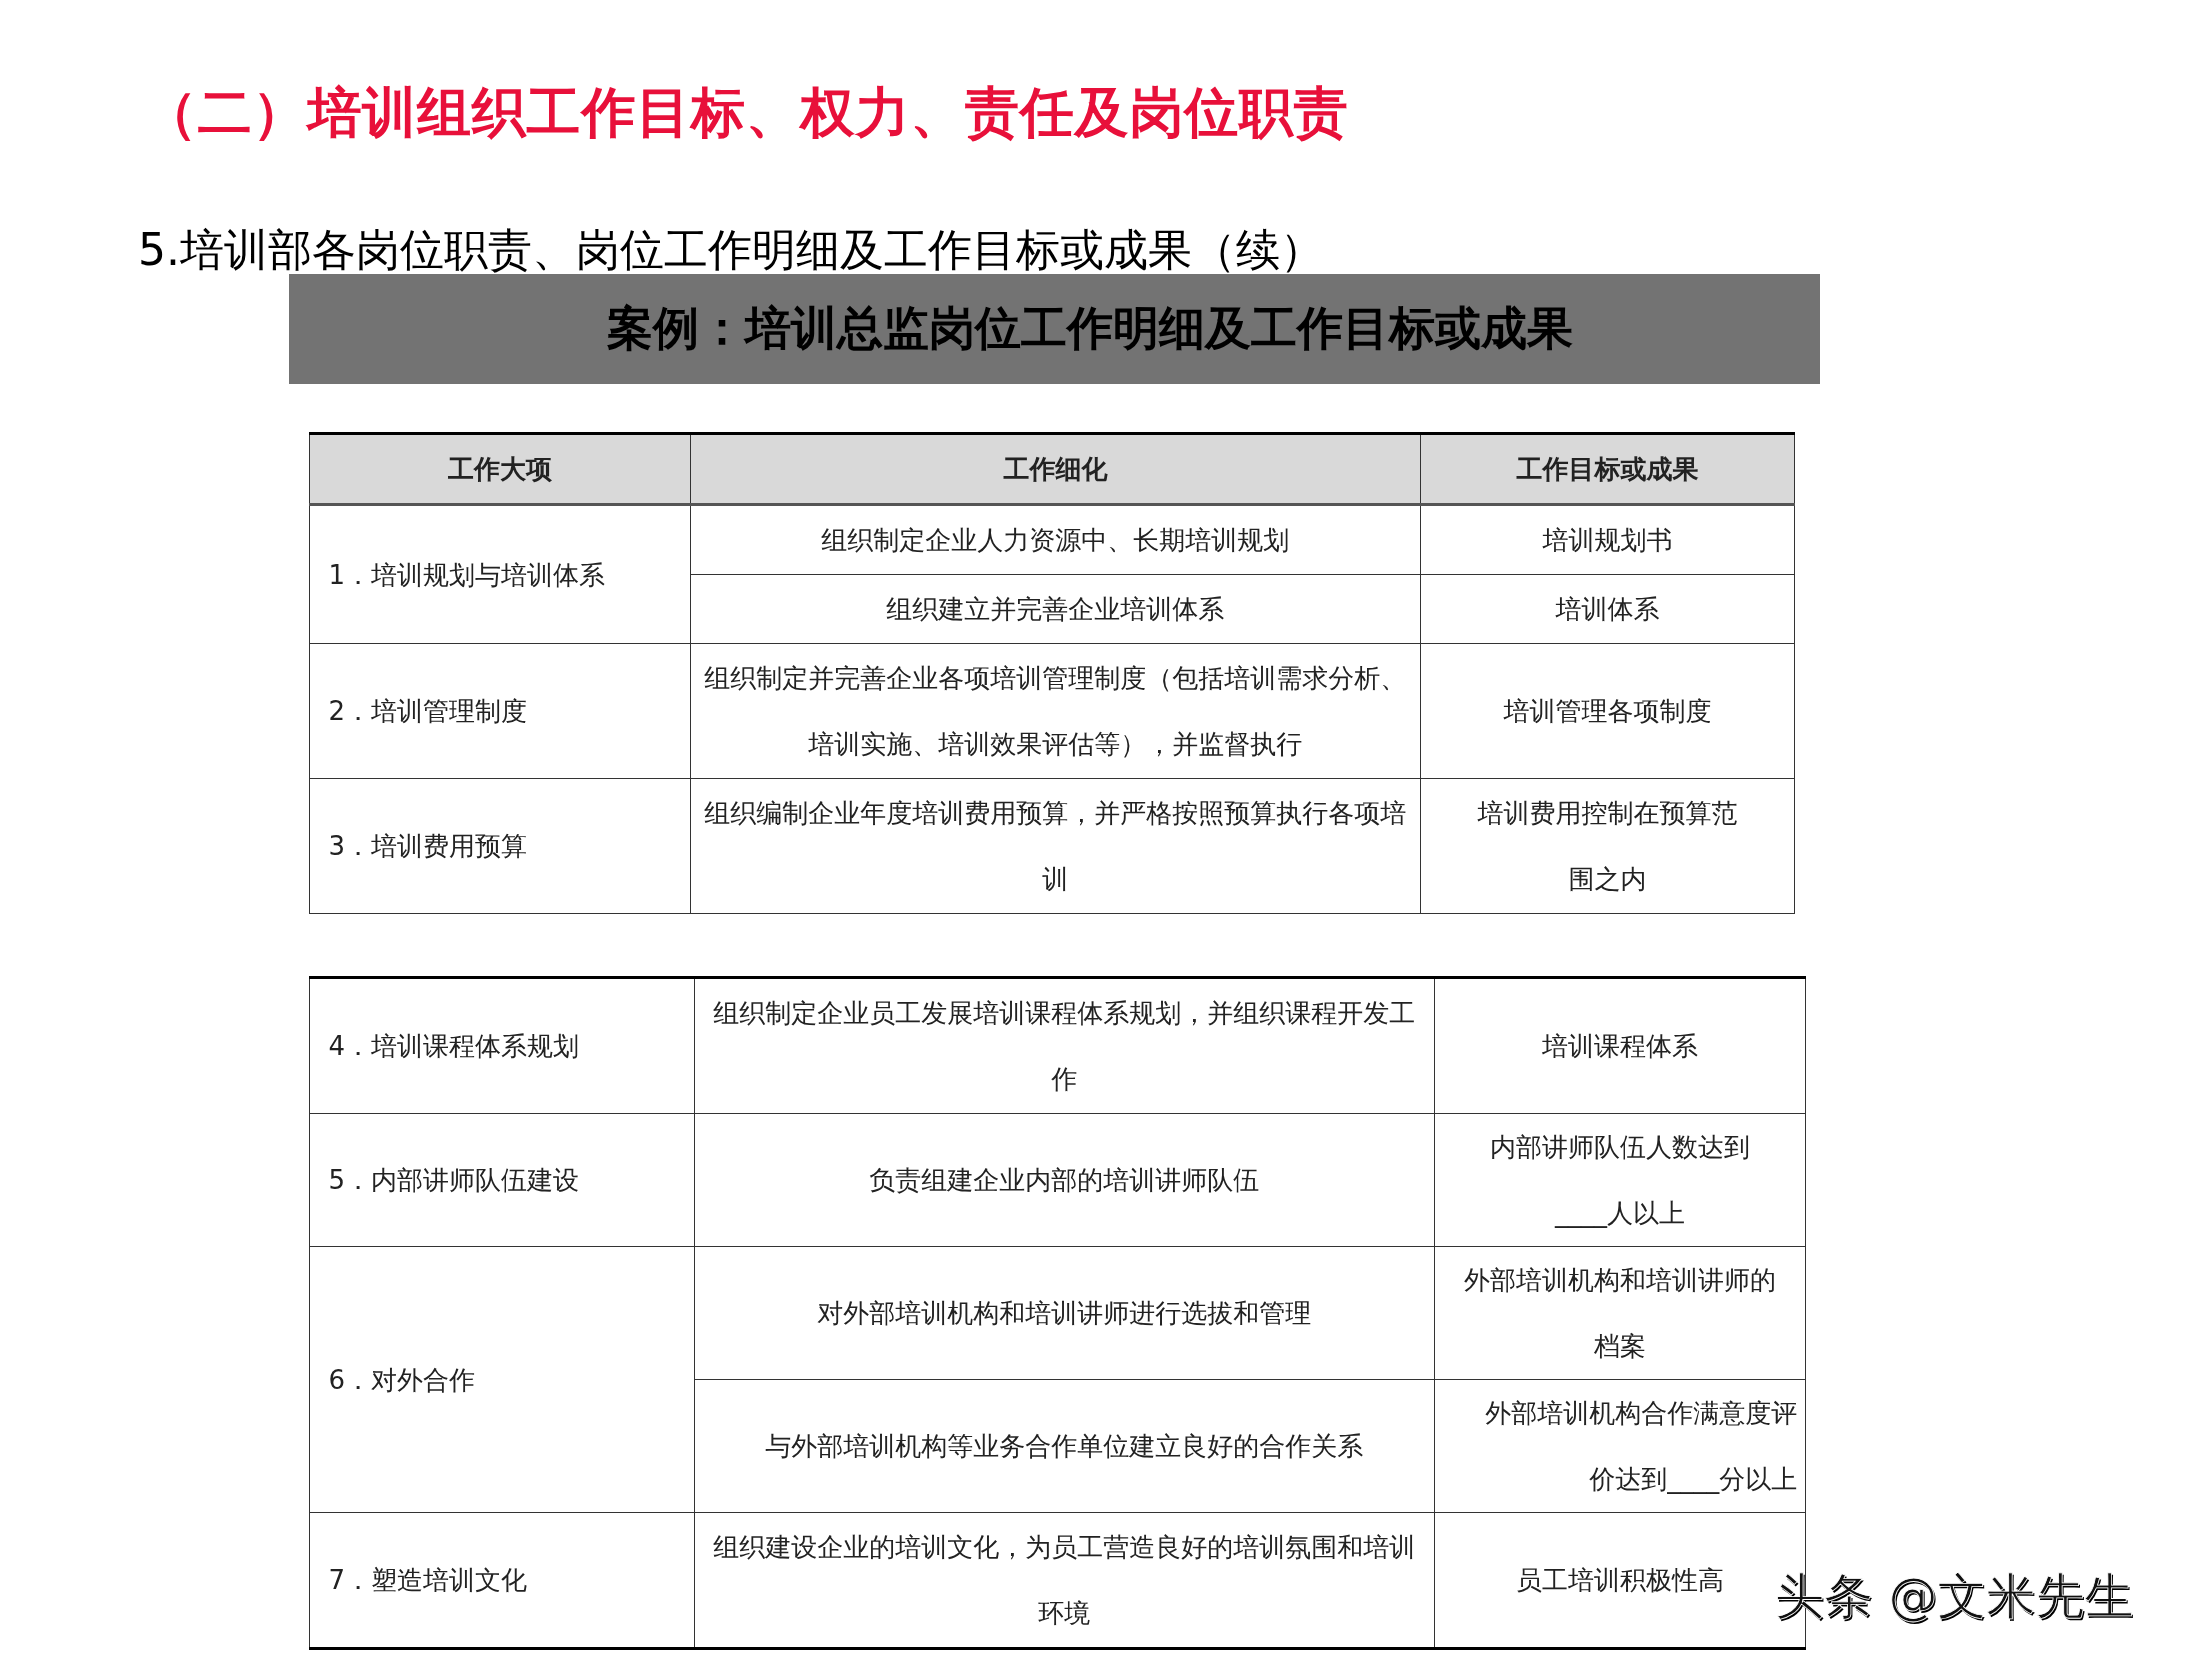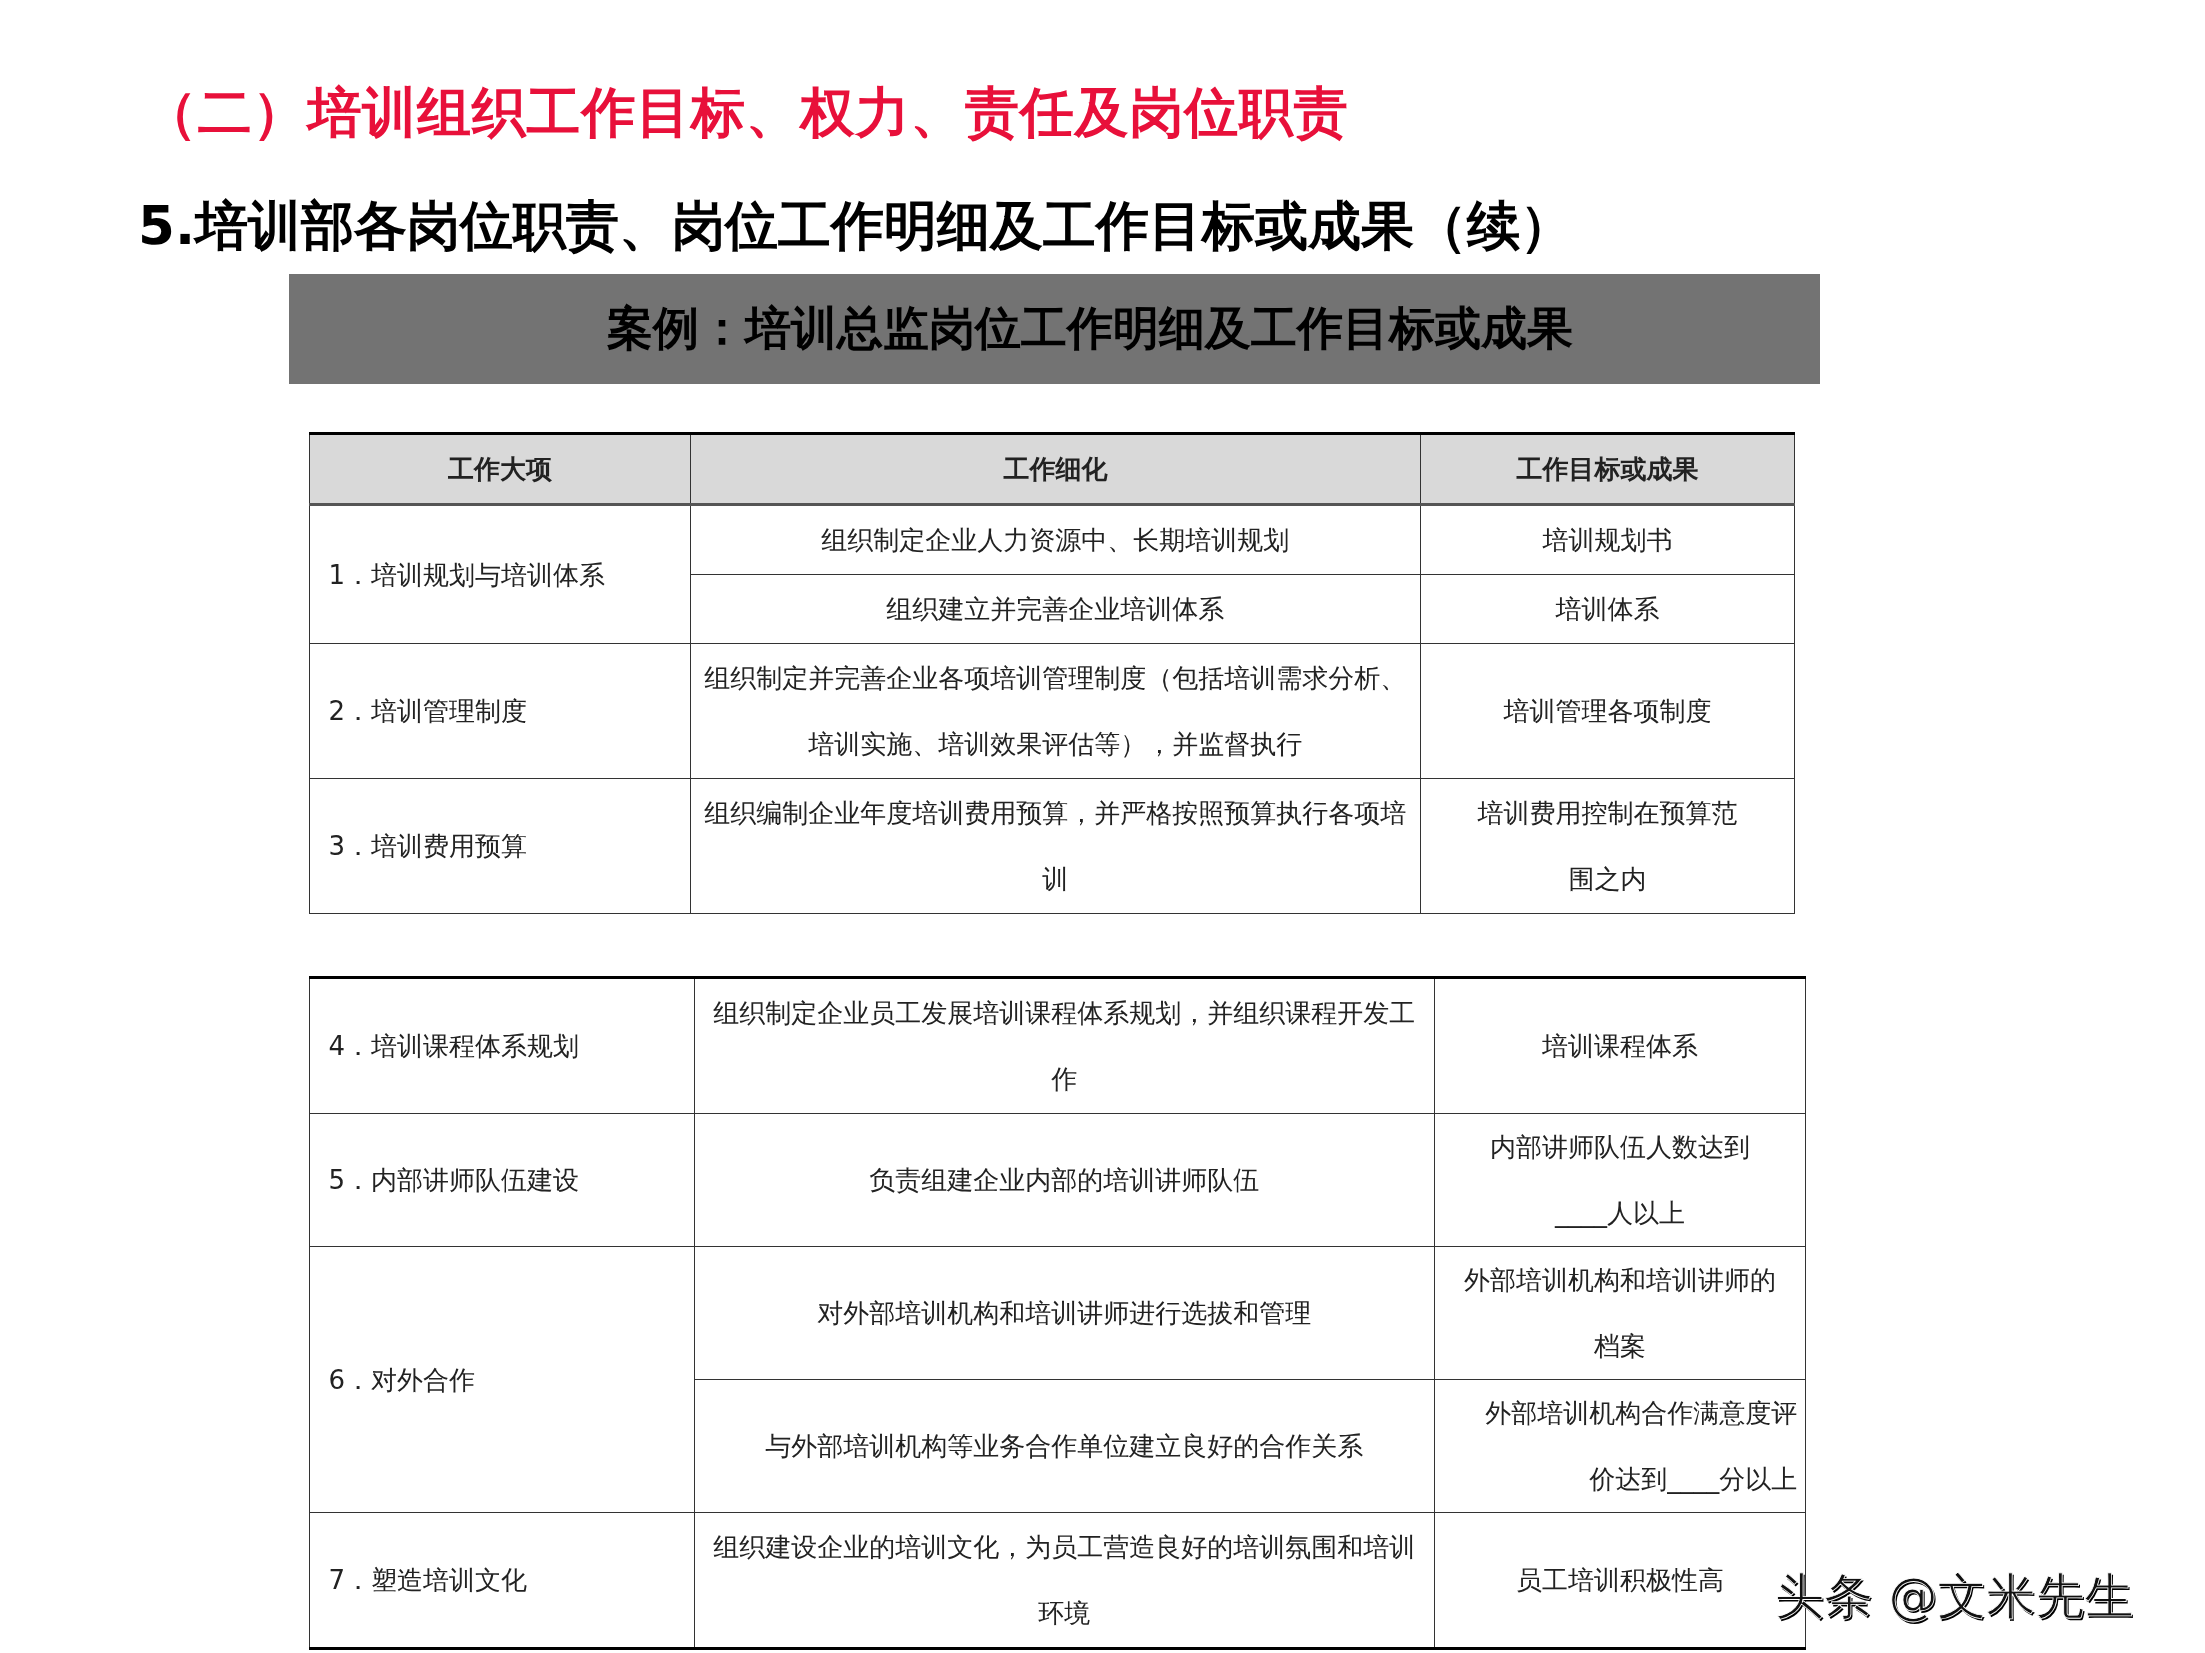--- a/index.html
+++ b/index.html
@@ -1,19 +1,19 @@
 <!DOCTYPE html>
 <html style="font-size:12.3px"><head>
 <meta charset="utf-8">
 <style>
   html,body{margin:0;padding:0;}
   body{width:2205px;height:1654px;background:#ffffff;position:relative;overflow:hidden;
        font-family:"DejaVu Sans","Liberation Sans",sans-serif;color:#000;}
   .title{position:absolute;left:107px;top:77px;font-size:54px;font-weight:bold;color:#e8103a;letter-spacing:0.8px;white-space:nowrap;margin-left:36px;}
-  .subtitle{position:absolute;left:138px;top:191px;font-size:53px;font-weight:bold;color:#000;white-space:nowrap;}
+  .subtitle{position:absolute;left:138px;top:221px;font-size:44px;font-weight:normal;color:#000;white-space:nowrap;}
   .banner{position:absolute;left:289px;top:274px;width:1531px;height:110px;background:#737373;
           box-sizing:border-box;padding-left:318px;display:flex;align-items:center;}
   .banner span{font-size:46px;font-weight:bold;color:#000;white-space:nowrap;}
   table{border-collapse:collapse;position:absolute;table-layout:fixed;}
   td,th{border:1.5px solid #333;font-size:26px;color:#222;line-height:66px;vertical-align:middle;
         font-family:"DejaVu Sans","Liberation Sans",sans-serif;}
   .t1{left:309px;top:432px;width:1485px;border-top:3.1px solid #000;}
   .t2{left:309px;top:976px;width:1496px;border-top:3.8px solid #000;border-bottom:3.8px solid #000;}
   th{background:#d9d9d9;font-weight:bold;height:66px;}
   td.item{padding-left:18.4px;text-align:left;}

